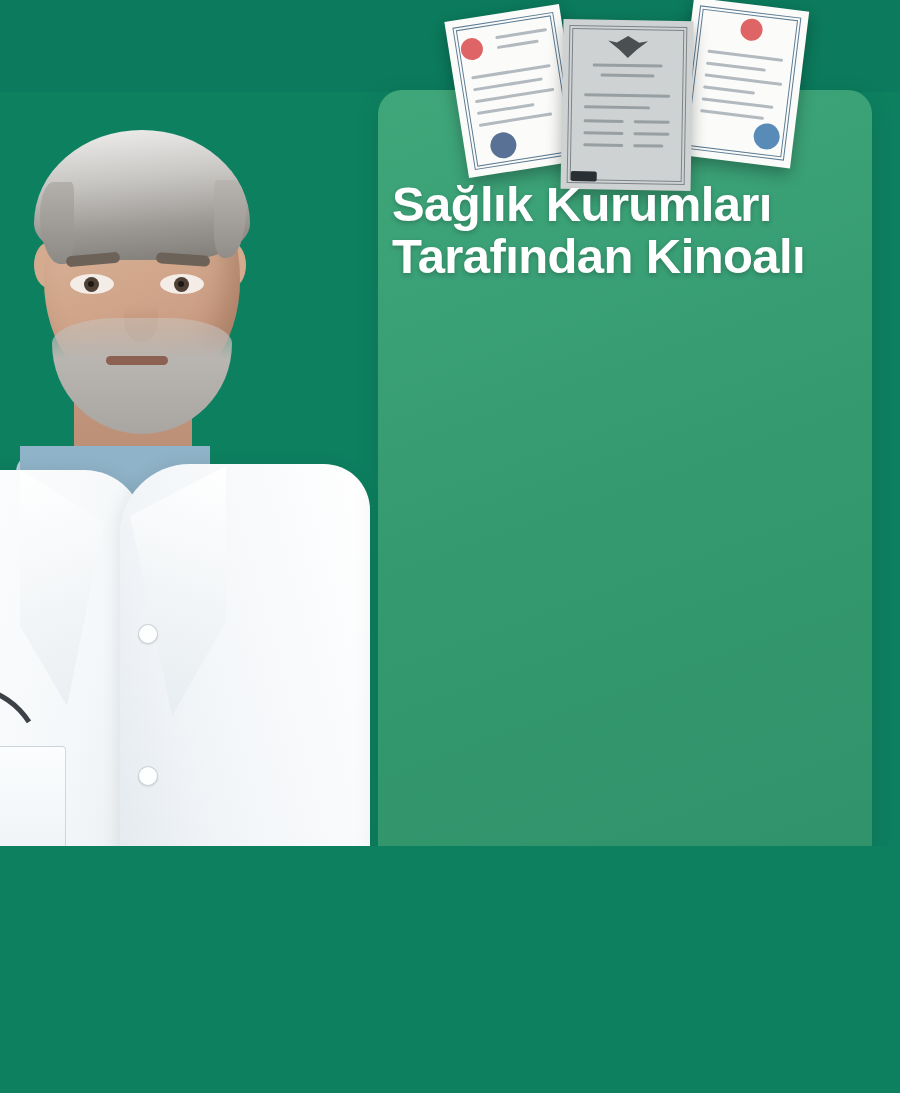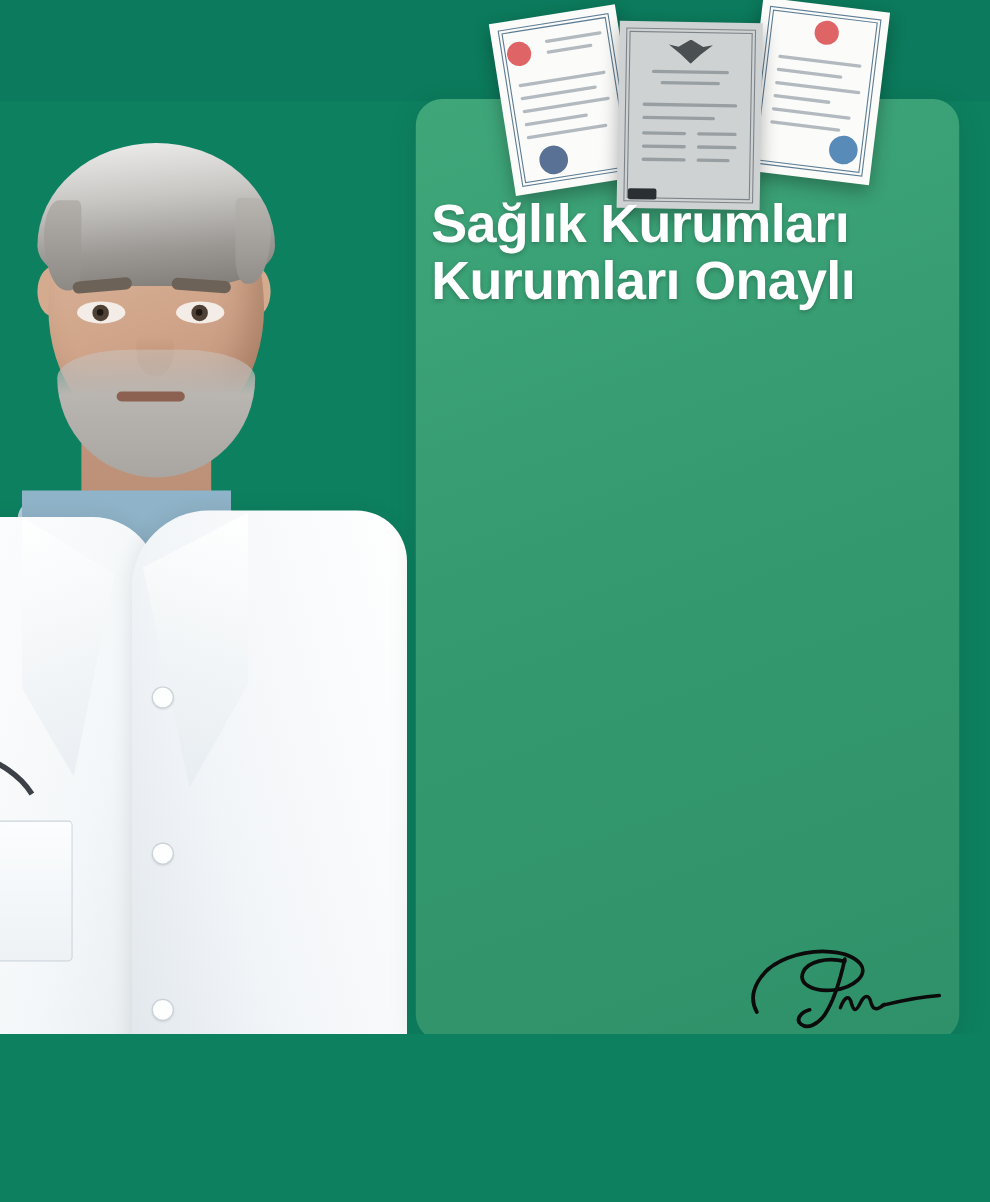--- a/index.html
+++ b/index.html
@@ -3,21 +3,21 @@
 <meta charset="utf-8">
 <title>Saglik Kurumlari Tarafindan Onayli</title>
 <style>
   html,body{margin:0;padding:0;}
   body{
     width:900px;height:1093px;
     background:#0d8060;
     font-family:"Liberation Sans","DejaVu Sans",sans-serif;
     overflow:hidden;position:relative;
   }
-  .ad-root{position:absolute;inset:0;width:900px;height:940px;overflow:hidden;}
+  .ad-root{position:absolute;inset:0;width:900px;height:846px;overflow:hidden;}
 
   
   .bg-base{position:absolute;inset:0;background:#0d8060;}
   .bg-top-band{position:absolute;left:0;top:0;width:900px;height:92px;
     background:#0c7a5c;}
 
   
   .doctor{position:absolute;left:-52px;top:46px;width:420px;height:1000px;}
   .d-neck{position:absolute;left:126px;top:300px;width:118px;height:150px;
     background:linear-gradient(180deg,#c49a82,#b98a72);border-radius:40px;}
@@ -240,21 +240,21 @@
       <div class="ln" style="left:72px;top:112px;width:36px"></div>
       <div class="ln" style="left:22px;top:124px;width:40px"></div>
       <div class="ln" style="left:72px;top:124px;width:30px"></div>
       <div class="logo"></div>
     </div>
   </div>
 
   <div class="copy">
     <h1 class="headline">
       <span>Sağlık Kurumları</span><br>
-      <span>Kurumları Onaylı</span>
+      <span>Tarafından Kinoalı</span>
     </h1>
   </div>
 
   <div class="signature">
     <svg width="190" height="82" viewBox="0 0 190 82" fill="none" aria-hidden="true">
       <path d="M16 62 C6 44 20 22 44 13 C70 3 100 6 110 18 C118 28 104 40 86 42 C66 44 54 36 58 26 C62 16 80 12 96 16" stroke="#0b0b0b" stroke-width="3.4" stroke-linecap="round"></path>
       <path d="M96 14 C92 32 86 52 78 64 C72 73 62 78 56 73 C51 69 56 62 64 60" stroke="#0b0b0b" stroke-width="3.4" stroke-linecap="round"></path>
       <path d="M92 58 C96 48 100 46 102 54 C104 61 106 62 110 54 C114 46 118 46 120 54 C122 61 126 60 132 55" stroke="#0b0b0b" stroke-width="3.2" stroke-linecap="round"></path>
       <path d="M130 56 C146 52 166 48 182 47" stroke="#0b0b0b" stroke-width="3" stroke-linecap="round"></path>
     </svg>

